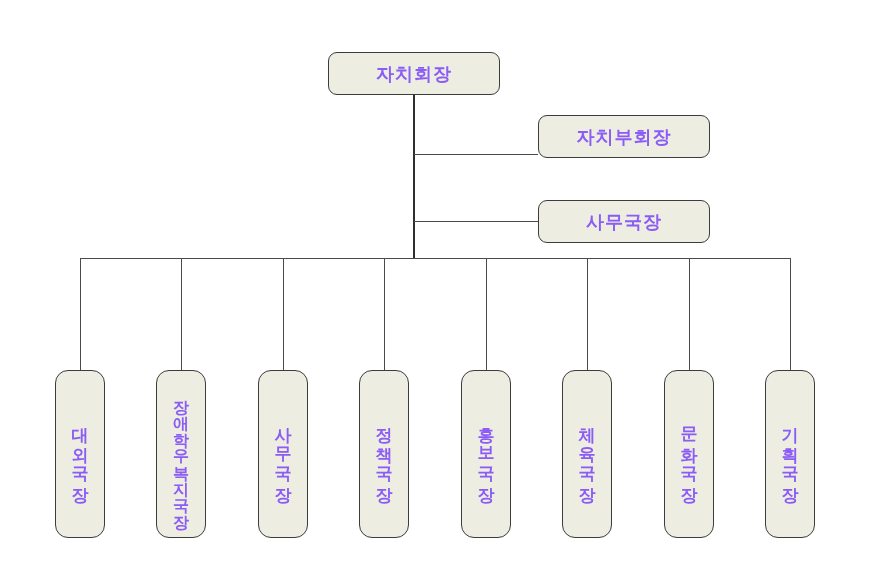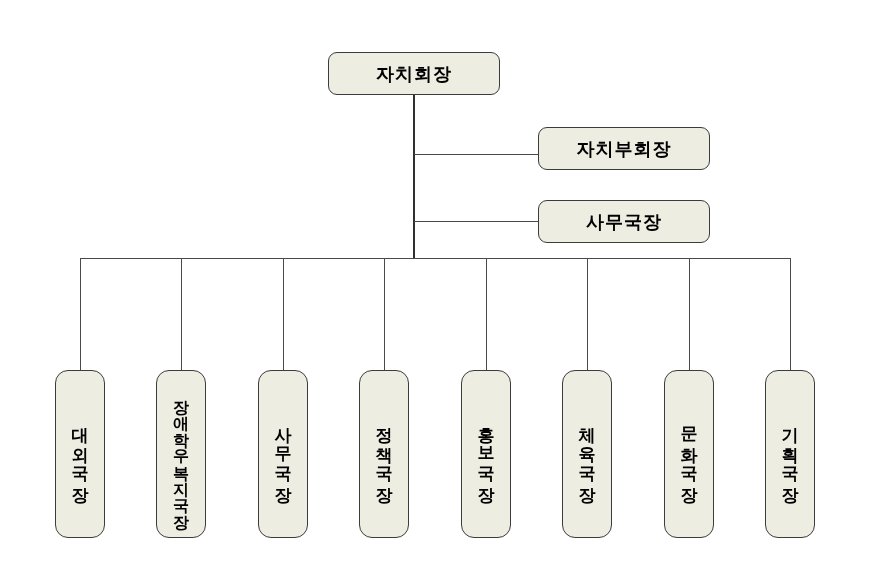--- a/index.html
+++ b/index.html
@@ -26,21 +26,21 @@
 
   
   .box {
     position: absolute;
     background: #edede2;
     border: 1.5px solid #3c3c3c;
     box-sizing: border-box;
     display: flex;
     align-items: center;
     justify-content: center;
-    color: #000000;
+    color: #8b5cf6;
   }
   .box.top-box {
     width: 172px;
     height: 43px;
     border-radius: 9px;
   }
   .box.top-box .label {
     font-size: 18px;
     font-weight: bold;
     letter-spacing: 1px;
@@ -83,21 +83,21 @@
   <div class="line v" style="left:384px; top:258px; height:112px;"></div>
   <div class="line v" style="left:486px; top:258px; height:112px;"></div>
   <div class="line v" style="left:587px; top:258px; height:112px;"></div>
   <div class="line v" style="left:689px; top:258px; height:112px;"></div>
   <div class="line v" style="left:790px; top:258px; height:112px;"></div>
 
   <div class="box top-box" style="left:328px; top:52px;">
     <span class="label">자치회장</span>
   </div>
 
-  <div class="box top-box" style="left:538px; top:127px;">
+  <div class="box top-box" style="left:538px; top:115px;">
     <span class="label">자치부회장</span>
   </div>
 
   <div class="box top-box" style="left:538px; top:200px;">
     <span class="label">사무국장</span>
   </div>
 
   <div class="box dept" style="left:55px;">
     <span class="label">대외국장</span>
   </div>

